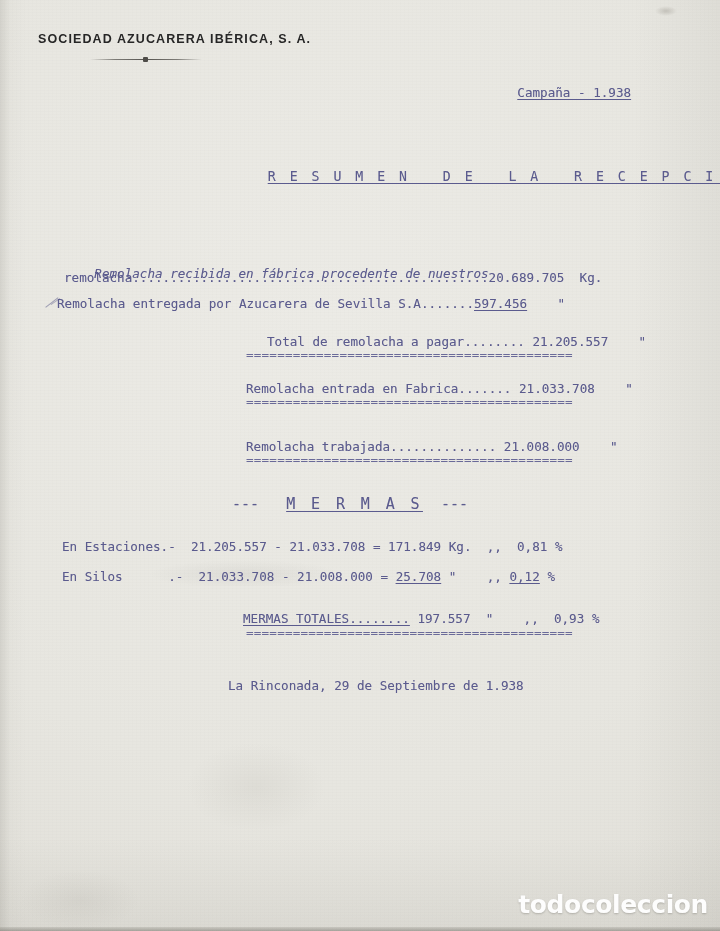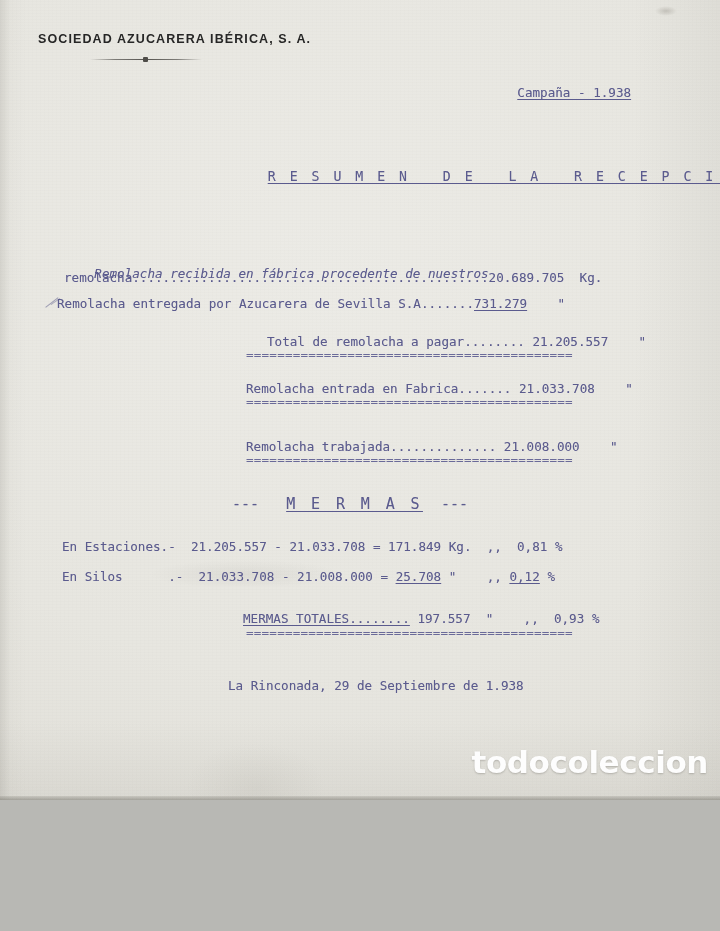--- a/index.html
+++ b/index.html
@@ -11,21 +11,21 @@
     width: 720px;
     height: 931px;
     overflow: hidden;
     font-family: "DejaVu Sans Mono", monospace;
   }
 
   
   .paper {
     position: relative;
     width: 720px;
-    height: 800px;
+    height: 931px;
     background:
       radial-gradient(ellipse 120% 90% at 45% 35%, #ecebe6 0%, #e7e6e0 55%, #dedcd5 100%);
     overflow: hidden;
   }
   .paper-tint {
     position: absolute;
     inset: 0;
     background:
       linear-gradient(90deg, rgba(140,138,130,0.22) 0px, rgba(160,158,150,0.05) 10px, rgba(0,0,0,0) 26px),
       linear-gradient(90deg, rgba(0,0,0,0) 88%, rgba(150,148,140,0.10) 100%),
@@ -183,24 +183,24 @@
     width: 190px;
     height: 26px;
     background: radial-gradient(ellipse at 50% 55%, rgba(120,118,112,0.10), rgba(0,0,0,0) 72%);
     pointer-events: none;
   }
 
   
   .watermark {
     position: absolute;
     right: 12px;
-    bottom: 20px;
+    bottom: 12px;
     font-family: "DejaVu Sans", sans-serif;
     font-weight: bold;
-    font-size: 31px;
+    font-size: 25px;
     letter-spacing: -0.4px;
     color: #ffffff;
     opacity: 0.96;
     text-shadow: 0 1px 2px rgba(120,118,110,0.45);
   }
   .bottom-edge {
     position: absolute;
     left: 0; right: 0; bottom: 0;
     height: 4px;
     background: linear-gradient(180deg, rgba(150,148,140,0.25), rgba(120,118,110,0.55));
@@ -231,21 +231,21 @@
   </div>
 
   <div class="ink row l-contrato-1">
     <span>Remolacha recibida en fábrica procedente de nuestros</span>
   </div>
 
   <div class="ink row l-contrato-2"><span>remolacha...............................................</span><span>20.689.705</span><span>  </span><span>Kg.</span></div>
 
   <div class="stray-mark"></div>
 
-  <div class="ink row l-sevilla"><span>Remolacha entregada por Azucarera de Sevilla S.A.......</span><span class="u">731.279</span><span>    </span><span>"</span></div>
+  <div class="ink row l-sevilla"><span>Remolacha entregada por Azucarera de Sevilla S.A.......</span><span class="u">597.456</span><span>    </span><span>"</span></div>
 
   <div class="ink row l-total"><span>Total de remolacha a pagar........</span><span> </span><span>21.205.557</span><span>    </span><span>"</span></div>
   <div class="eq eq-total">==========================================</div>
 
   <div class="ink row l-entrada"><span>Remolacha entrada en Fabrica.......</span><span> </span><span>21.033.708</span><span>    </span><span>"</span></div>
   <div class="eq eq-entrada">==========================================</div>
 
   <div class="ink row l-trabajada"><span>Remolacha trabajada..............</span><span> </span><span>21.008.000</span><span>    </span><span>"</span></div>
   <div class="eq eq-trabajada">==========================================</div>
 

